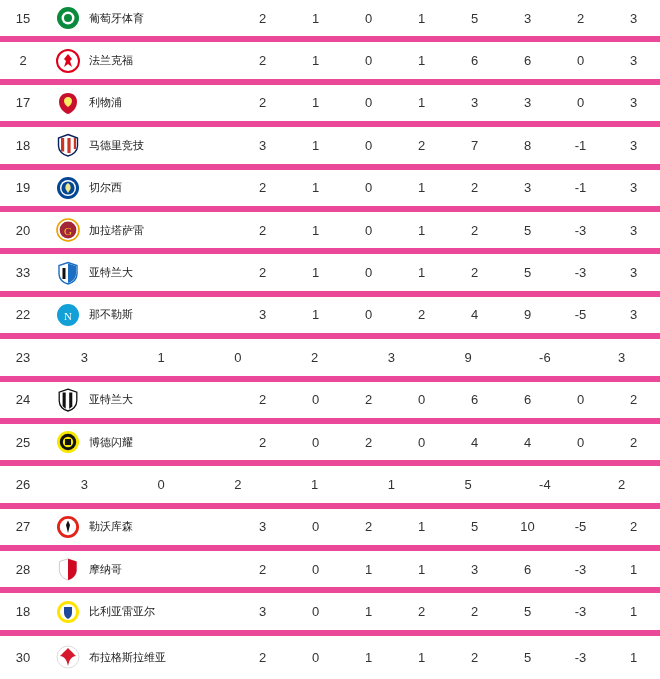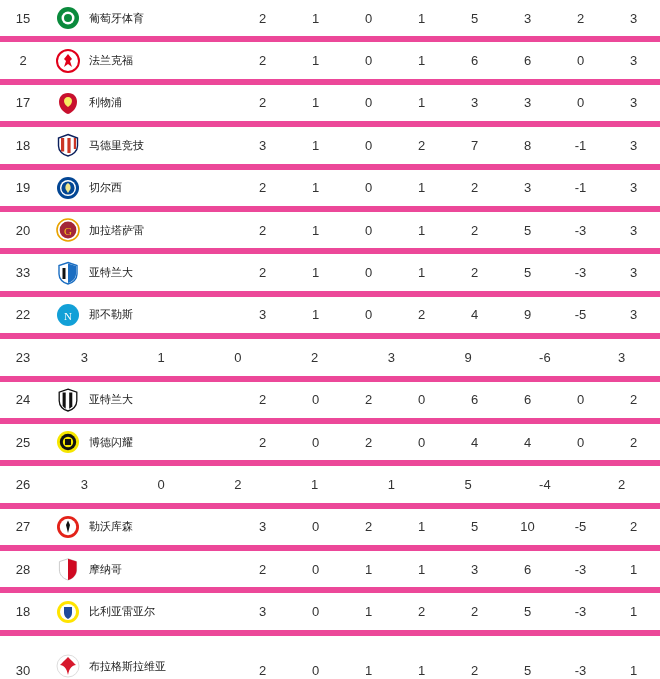--- a/index.html
+++ b/index.html
@@ -20,21 +20,20 @@
   }
   .row {
     display: flex;
     align-items: center;
     height: 42.4px;
     border-bottom: 6px solid #ec4899;
     box-sizing: border-box;
   }
   .row:last-child {
     border-bottom: none;
-    align-items: flex-end;
   }
   .c-rank {
     width: 46px;
     text-align: center;
     font-size: 13px;
     color: #333333;
     flex: 0 0 46px;
   }
   .c-team {
     flex: 0 0 190px;

